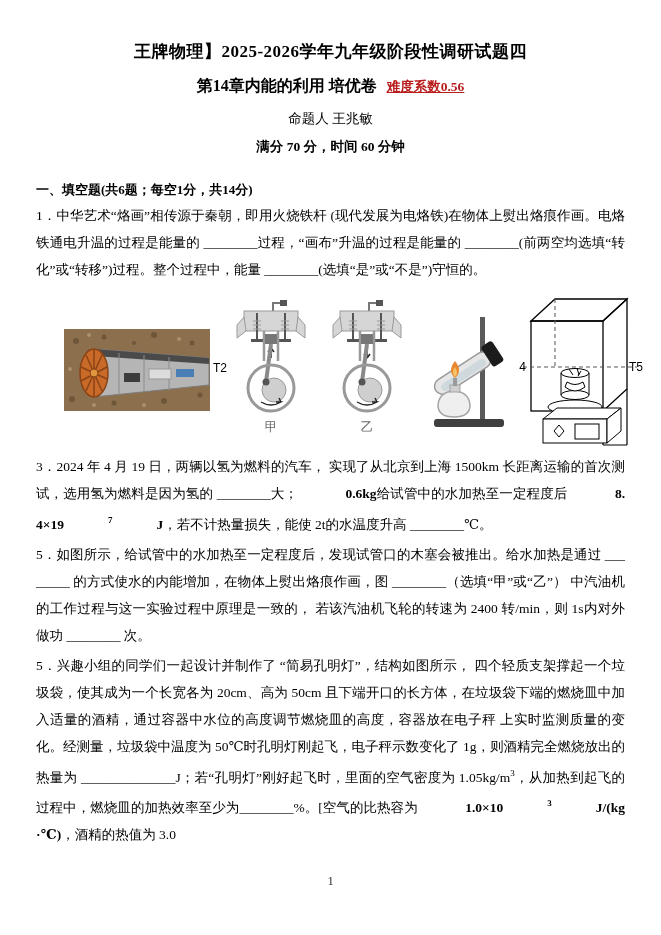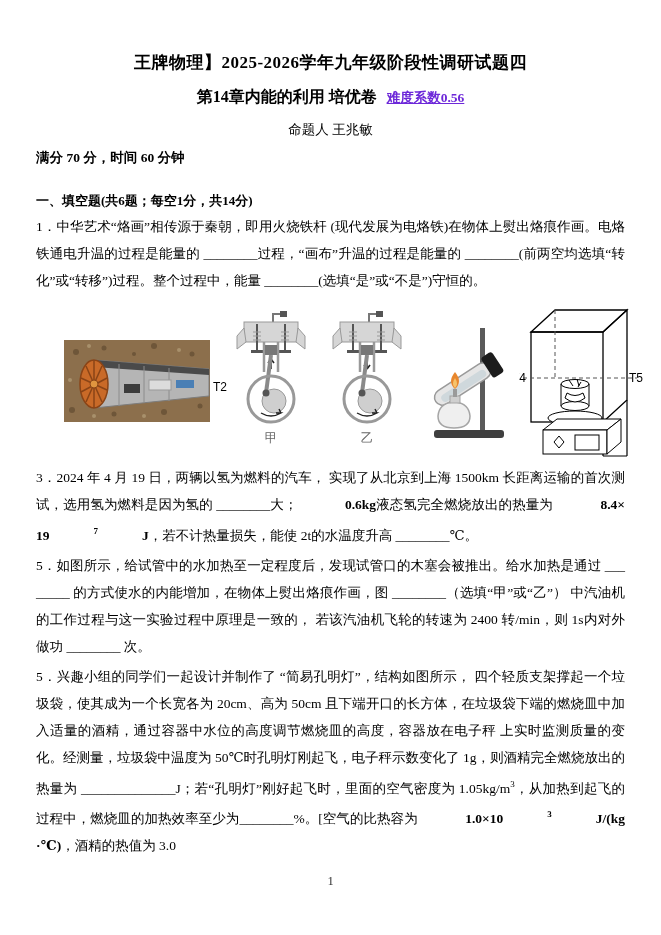--- a/index.html
+++ b/index.html
@@ -6,38 +6,38 @@
   .page{
     position:relative;
     width:661px;height:935px;
     margin:0 auto;
     background:#ffffff;
     font-family:"Liberation Serif","DejaVu Serif",serif;
     color:#000;
     overflow:hidden;
   }
   .content{padding:0 36px;}
-  .title{margin-top:51px;text-align:center;font-size:17px;font-weight:bold;letter-spacing:.5px;}
+  .title{margin-top:40px;text-align:center;font-size:17px;font-weight:bold;letter-spacing:.5px;}
   .subtitle{margin-top:13px;text-align:center;font-size:16px;font-weight:bold;}
-  .difficulty{color:#6d28d9;text-decoration:underline;margin-left:6px;font-size:13.5px;}
+  .difficulty{color:#b91c1c;text-decoration:underline;margin-left:6px;font-size:13.5px;}
   .author{margin-top:13px;text-align:center;font-size:13.5px;font-weight:normal;}
-  .score{margin-top:10px;text-align:left;font-size:13.5px;font-weight:bold;}
+  .score{margin-top:10px;text-align:center;font-size:13.5px;font-weight:bold;}
   .section{margin-top:25px;font-size:13px;font-weight:bold;}
   p.q{margin:3px 0 0 0;font-size:13.5px;line-height:27px;text-align:justify;word-break:break-all;}
   p.q .b{font-weight:bold;margin-left:44px;}
   sup{font-size:9px;}
   .figrow{
     margin:6px 0 4px 28px;
     display:flex;align-items:flex-start;
     height:160px;
   }
   .fig{position:relative;flex:0 0 auto;}
   .fig-photo{margin-top:40px;}
   .t2label{
-    position:absolute;right:-17px;top:40px;
+    position:absolute;right:-17px;top:32px;
     font-size:12px;font-family:"Liberation Sans","DejaVu Sans",sans-serif;
   }
   .fig-engine{margin-left:26px;margin-top:8px;text-align:center;}
   .fig-engine .cap{font-size:12.5px;color:#666;margin-top:0px;}
   .fig-flask{margin-left:16px;margin-top:24px;}
   .fig-cube{margin-left:6px;margin-top:0;}
   .cubetext{font-size:12px;font-family:"Liberation Sans","DejaVu Sans",sans-serif;fill:#000;}
   .pageno{
     position:absolute;left:0;right:0;bottom:46px;
     text-align:center;font-size:12.5px;color:#333;
@@ -205,20 +205,20 @@
 
           <path d="M24 130 L38 119 H102 L88 130 Z" fill="#fff" stroke="#000"></path>
           <rect x="24" y="130" width="64" height="24" fill="#fff" stroke="#000"></rect>
           <path d="M88 130 L102 119 V142 L88 154 Z" fill="#fff" stroke="#000"></path>
           <path d="M40 136 l5 6 l-5 6 l-5 -6 Z" fill="none" stroke="#000"></path>
           <rect x="56" y="135" width="24" height="15" fill="#fff" stroke="#000"></rect>
         </svg>
       </div>
     </div>
 
-    <p class="q"><span>3．2024 年 4 月 19 日，两辆以氢为燃料的汽车， 实现了从北京到上海 1500km 长距离运输的首次测试，选用氢为燃料是因为氢的 </span><span>________</span><span>大； </span><span class="b">0.6kg</span><span>液态氢完全燃烧放出的热量为 </span><span class="b">8.4×19</span><sup class="b">7</sup><span class="b">J</span><span>，若不计热量损失，能使 2t的水温度升高 </span><span>________</span><span>℃。</span></p>
+    <p class="q"><span>3．2024 年 4 月 19 日，两辆以氢为燃料的汽车， 实现了从北京到上海 1500km 长距离运输的首次测试，选用氢为燃料是因为氢的 </span><span>________</span><span>大； </span><span class="b">0.6kg</span><span>给试管中的水加热至一定程度后 </span><span class="b">8.4×19</span><sup class="b">7</sup><span class="b">J</span><span>，若不计热量损失，能使 2t的水温度升高 </span><span>________</span><span>℃。</span></p>
     <p class="q"><span>5．如图所示，给试管中的水加热至一定程度后，发现试管口的木塞会被推出。给水加热是通过 </span><span>________</span><span> 的方式使水的内能增加，在物体上熨出烙痕作画，图 </span><span>________</span><span>（选填“甲”或“乙”） 中汽油机的工作过程与这一实验过程中原理是一致的， 若该汽油机飞轮的转速为 2400 转/min，则 1s内对外做功 </span><span>________</span><span> 次。</span></p>
     <p class="q"><span>5．兴趣小组的同学们一起设计并制作了 “简易孔明灯”，结构如图所示， 四个轻质支架撑起一个垃圾袋，使其成为一个长宽各为 20cm、高为 50cm 且下端开口的长方体，在垃圾袋下端的燃烧皿中加入适量的酒精，通过容器中水位的高度调节燃烧皿的高度，容器放在电子秤 上实时监测质量的变化。经测量，垃圾袋中温度为 50℃时孔明灯刚起飞，电子秤示数变化了 1g，则酒精完全燃烧放出的热量为 </span><span>______________</span><span>J；若“孔明灯”刚好起飞时，里面的空气密度为 1.05kg/m</span><sup>3</sup><span>，从加热到起飞的过程中，燃烧皿的加热效率至少为</span><span>________</span><span>%。[空气的比热容为 </span><span class="b">1.0×10</span><sup class="b">3</sup><span class="b">J/(kg·℃)</span><span>，酒精的热值为 3.0</span></p>
 
   </div>
 
   <div class="pageno">1</div>
 </div>
 
 </body></html>

